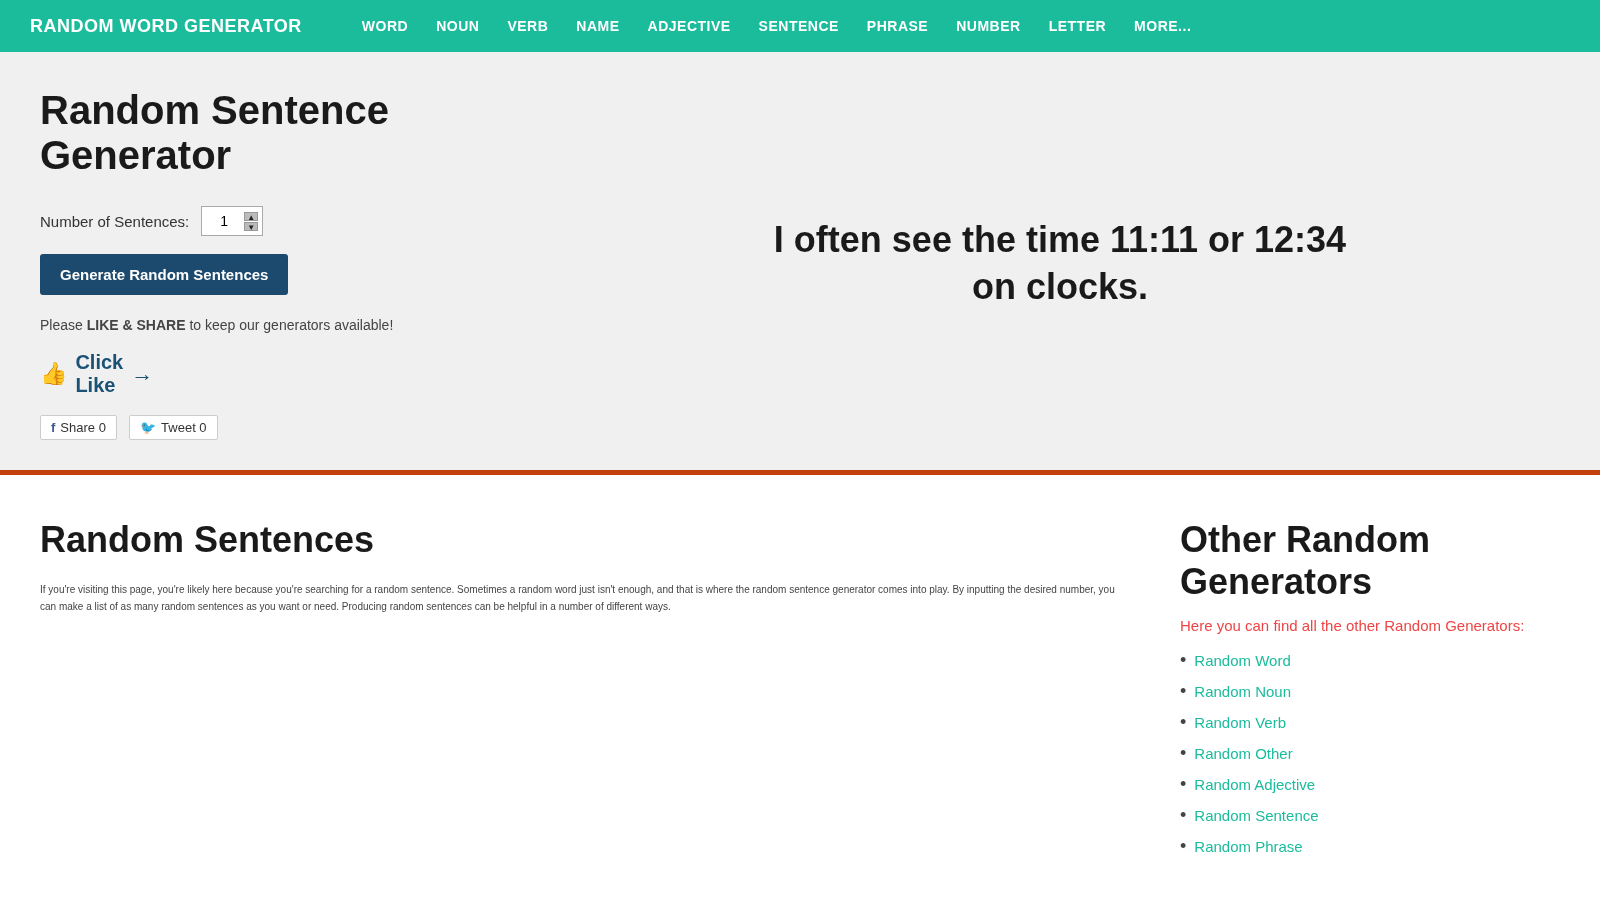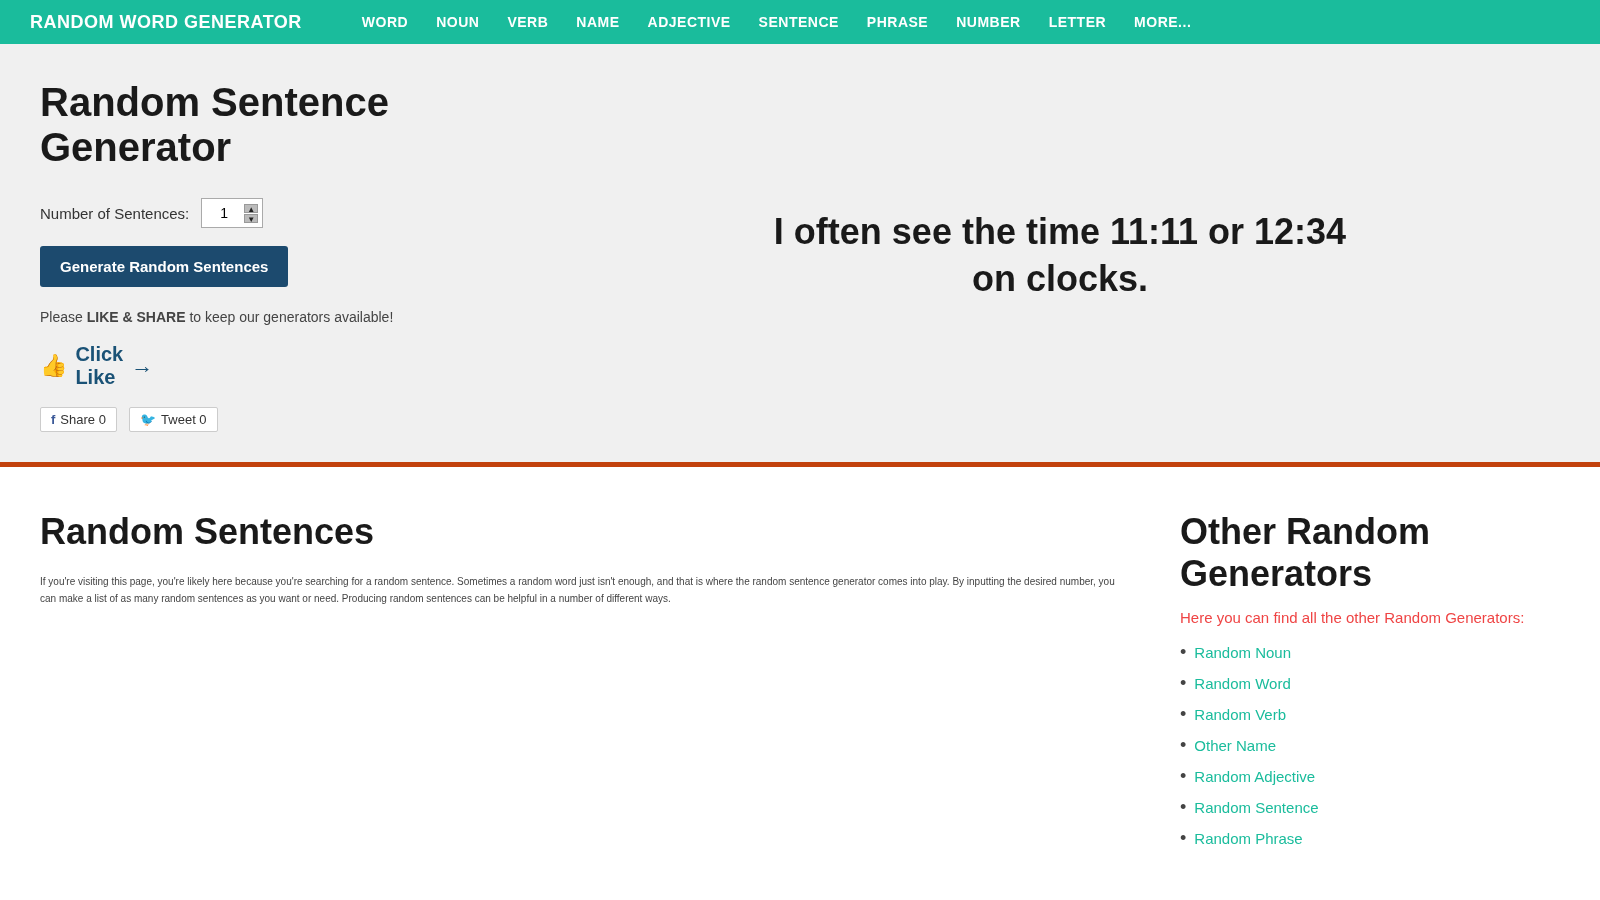--- a/index.html
+++ b/index.html
@@ -4,21 +4,21 @@
   <style>
     * { margin: 0; padding: 0; box-sizing: border-box; }
     body { font-family: Arial, sans-serif; background: #f0f0f0; color: #222; }
 
     
     nav {
       background: #1abc9c;
       display: flex;
       align-items: center;
       padding: 0 30px;
-      height: 44px;
+      height: 52px;
     }
     .nav-brand {
       color: #fff;
       font-weight: 900;
       font-size: 18px;
       letter-spacing: 0.5px;
       margin-right: 60px;
       white-space: nowrap;
     }
     .nav-links {
@@ -298,30 +298,30 @@
   <div class="content-left">
     <h2 class="section-title">Random Sentences</h2>
     <p class="content-text">If you're visiting this page, you're likely here because you're searching for a random sentence. Sometimes a random word just isn't enough, and that is where the random sentence generator comes into play. By inputting the desired number, you can make a list of as many random sentences as you want or need. Producing random sentences can be helpful in a number of different ways.</p>
   </div>
 
   <div class="content-right">
     <h2 class="other-title">Other Random Generators</h2>
     <p class="other-subtitle">Here you can find all the other Random Generators:</p>
     <ul class="other-list">
     <li>
+          <a href="#">Random Word</a>
+        </li>
+        <li>
           <a href="#">Random Noun</a>
         </li>
         <li>
-          <a href="#">Random Word</a>
-        </li>
-        <li>
           <a href="#">Random Verb</a>
         </li>
         <li>
-          <a href="#">Other Name</a>
+          <a href="#">Random Other</a>
         </li>
         <li>
           <a href="#">Random Adjective</a>
         </li>
         <li>
           <a href="#">Random Sentence</a>
         </li>
         <li>
           <a href="#">Random Phrase</a>
         </li>

